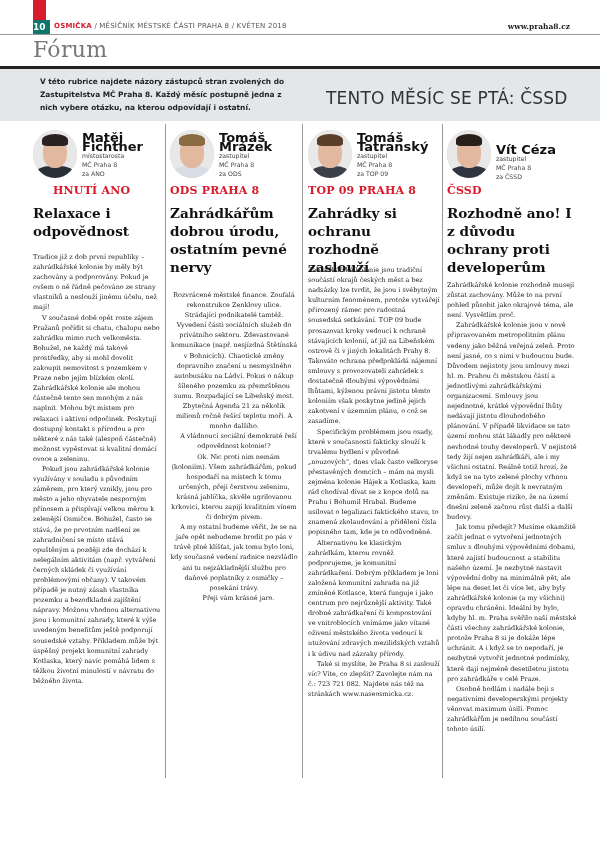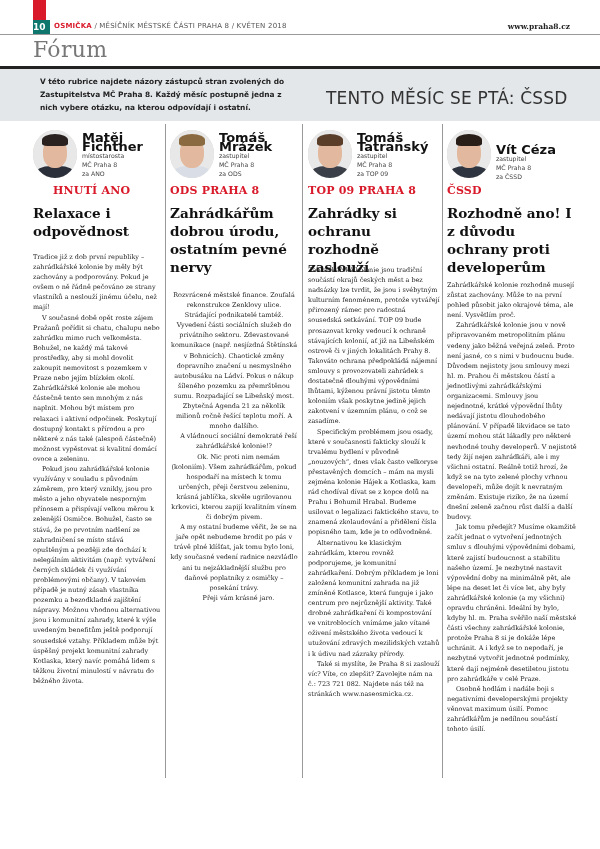--- a/index.html
+++ b/index.html
@@ -93,21 +93,21 @@
   <div class="person" style="left:56px;">
     <div class="name">Tomáš Mrázek</div>
     <div>zastupitel</div>
     <div>MČ Praha 8</div>
     <div>za ODS</div>
   </div>
   <div class="party" style="left:7px;">ODS PRAHA 8</div>
   <h2 class="headline" style="left:7px; width:128px;">Zahrádkářům dobrou úrodu, ostatním pevné nervy</h2>
   <div class="body-text" style="left:7px; top:166px; width:128px;text-align:center;">
     <p>Rozvrácené městské finance. Zoufalá rekonstrukce Zenklovy ulice. Strádající podnikatelé tamtéž. Vyvedení části sociálních služeb do privátního sektoru. Zdevastované komunikace (např. nesjízdná Štětínská v Bohnicích). Chaotické změny dopravního značení u nesmyslného autobusáku na Ládví. Pokus o nákup šíleného pozemku za přemrštěnou sumu. Rozpadající se Libeňský most. Zbytečná Agenda 21 za několik milionů ročně řešící teplotu moří. A mnoho dalšího.</p>
-    <p>A vládnoucí sociální demokraté řeší zahrádkářské kolonie!?</p>
+    <p>A vládnoucí sociální demokraté řeší odpovědnost kolonie!?</p>
     <p>Ok. Nic proti nim nemám (koloniím). Všem zahrádkářům, pokud hospodaří na místech k tomu určených, přeji čerstvou zeleninu, krásná jablíčka, skvěle ugrilovanou krkovici, kterou zapijí kvalitním vínem či dobrým pivem.</p>
     <p>A my ostatní budeme věřit, že se na jaře opět nebudeme brodit po pás v trávě plné klíšťat, jak tomu bylo loni, kdy současné vedení radnice nezvládlo ani tu nejzákladnější službu pro daňové poplatníky z osmičky – posekání trávy.</p>
     <p>Přeji vám krásné jaro.</p>
   </div>
 </section>
 
 <div class="divider" style="left:302px;"></div>
 
 <section class="col c3">
   <div class="avatar" style="left:8px;">

